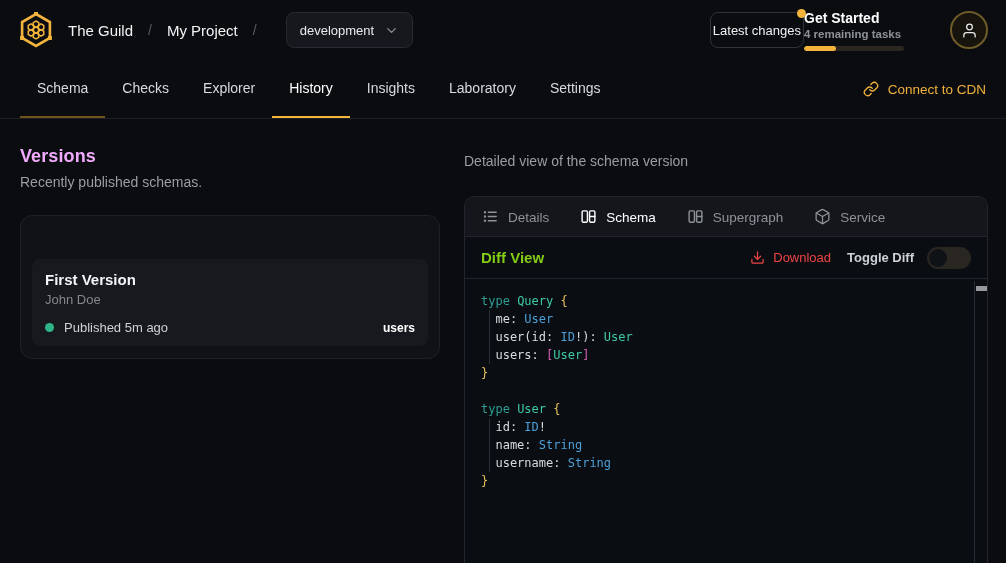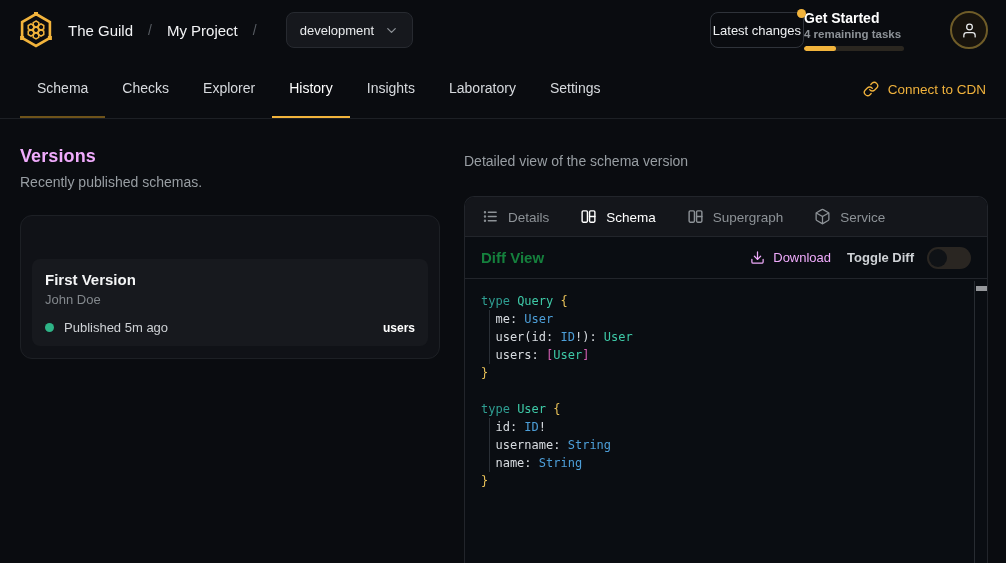--- a/index.html
+++ b/index.html
@@ -78,23 +78,23 @@
 
   .panel {
     margin-top:27px; flex:1; border:1px solid #22252b; border-bottom:none;
     border-radius:10px 10px 0 0; display:flex; flex-direction:column; overflow:hidden; background:#0a0d12;
   }
   .panel-tabs { height:40px; flex:none; background:#14161b; border-bottom:1px solid #22252b;
     display:flex; align-items:center; gap:31px; padding:0 17px; }
   .ptab { display:flex; align-items:flex-end; gap:9px; font-size:13.5px; color:#8d9297; cursor:pointer; }
   .ptab.active { color:#ffffff; }
   .diff-row { height:42px; flex:none; display:flex; align-items:center; padding:0 16px; border-bottom:1px solid #22252b; }
-  .diff-title { font-size:15px; font-weight:700; color:#15803d; }
+  .diff-title { font-size:15px; font-weight:700; color:#84cc16; }
   .diff-spacer { flex:1; }
-  .download-btn { display:flex; align-items:center; gap:8px; color:#f0abfc; font-size:13px; cursor:pointer;justify-content:center; }
+  .download-btn { display:flex; align-items:center; gap:8px; color:#ef4444; font-size:13px; cursor:pointer;justify-content:center; }
   .toggle-label { margin-left:16px; font-size:13px; color:#ced1d5;font-weight:bold; }
   .switch { margin-left:13px; width:44px; height:22px; border-radius:11px; background:#2a2622; position:relative; cursor:pointer; flex:none; }
   .switch .knob { position:absolute; top:2px; left:2px; width:18px; height:18px; border-radius:50%; background:#0f1216; }
 
   .code-wrap { position:relative; flex:1; overflow:hidden; }
   .code { padding:13px 16px; font-family:"DejaVu Sans Mono", monospace; font-size:12px; line-height:18px; }
   .ln { height:18px; white-space:pre; }
   .ln.guide { background:linear-gradient(#2a2f36,#2a2f36) no-repeat 8px 0 / 1px 100%; }
   .kw { color:#2f9e92; } .tn { color:#3ec9a7; } .br { color:#e8c158; }
   .pl { color:#d8dce1; } .ty { color:#4d9fd9; } .pk { color:#d45fb4; }
@@ -252,22 +252,22 @@
       <div class="code-wrap">
         <div class="code">
             <div class="ln"><span class="kw">type</span><span class="pl"> </span><span class="tn">Query</span><span class="pl"> </span><span class="br">{</span></div>
             <div class="ln guide"><span class="pl">  me: </span><span class="ty">User</span></div>
             <div class="ln guide"><span class="pl">  user(id: </span><span class="ty">ID</span><span class="pl">!): </span><span class="tn">User</span></div>
             <div class="ln guide"><span class="pl">  users: </span><span class="pk">[</span><span class="tn">User</span><span class="pk">]</span></div>
             <div class="ln"><span class="br">}</span></div>
             <div class="ln">&nbsp;</div>
             <div class="ln"><span class="kw">type</span><span class="pl"> </span><span class="tn">User</span><span class="pl"> </span><span class="br">{</span></div>
             <div class="ln guide"><span class="pl">  id: </span><span class="ty">ID</span><span class="pl">!</span></div>
+            <div class="ln guide"><span class="pl">  name: </span><span class="ty">String</span></div>
             <div class="ln guide"><span class="pl">  username: </span><span class="ty">String</span></div>
-            <div class="ln guide"><span class="pl">  name: </span><span class="ty">String</span></div>
             <div class="ln"><span class="br">}</span></div>
           </div>
         <div class="scrollbar">
           <div class="scroll-thumb"></div>
         </div>
       </div>
     </div>
   </section>
 </main>
 

